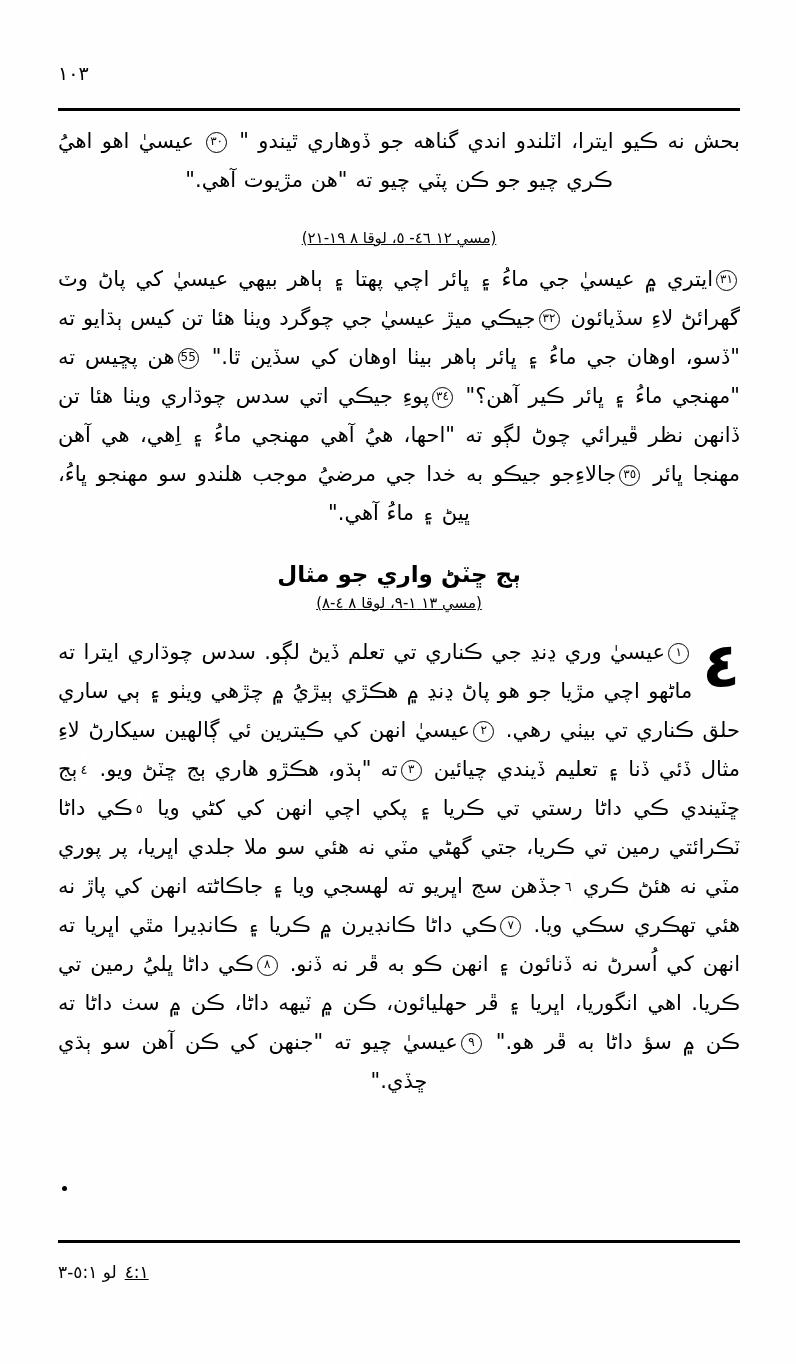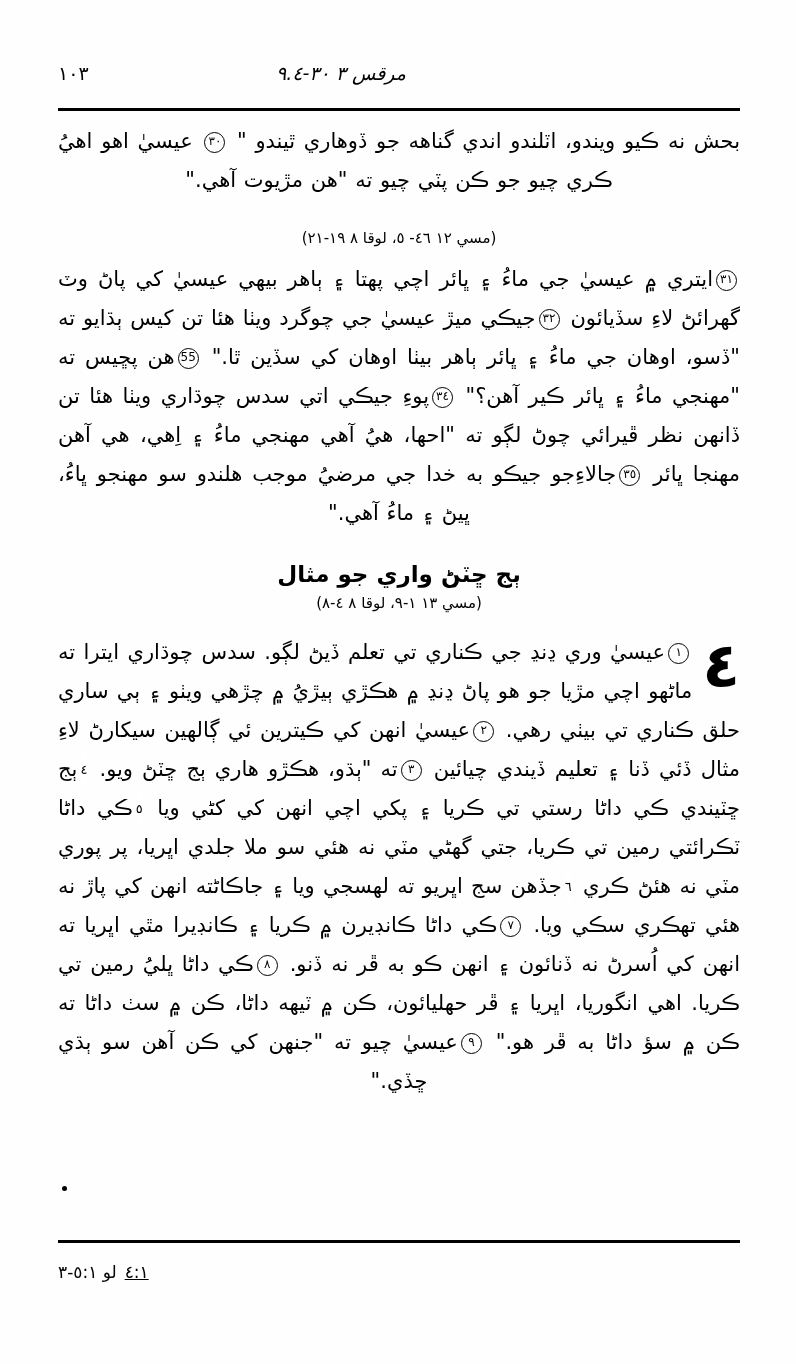--- a/index.html
+++ b/index.html
@@ -104,20 +104,21 @@
     line-height: 30px;
     direction: rtl;
     unicode-bidi: isolate;
   }
   .section-ref {
     font-size: 15px;
     line-height: 24px;
     margin-top: 2px;
     direction: rtl;
     unicode-bidi: isolate;
+    text-decoration: underline;
   }
 
   
   .vnum {
     display: inline-block;
     width: 19px;
     height: 19px;
     line-height: 17px;
     border: 1.6px solid #000;
     border-radius: 50%;
@@ -185,29 +186,28 @@
     margin-left: 8px;
   }
 </style>
 </head>
 <body>
 
 <div class="page">
 
   <div class="running-head">
     <div class="folio">١٠٣</div>
-    <div class="head-ref">مرقس ٣ ٣٠-٩.٤</div>
   </div>
 
   <div class="rule-top"></div>
 
   <div class="column">
 
     <p class="para">
-      <span>بحش نه ڪيو ويندو، اٽلندو اندي گناهه جو ڏوهاري ٿيندو "</span>
+      <span>بحش نه ڪيو ايترا، اٽلندو اندي گناهه جو ڏوهاري ٿيندو "</span>
       <span class="vnum">٣٠</span>
       <span>عيسيٰ اهو</span>
       <span>اهيُ ڪري چيو جو ڪن پٽي چيو ته "هن مڙيوت آهي."</span>
     </p>
 
     <div class="section">
       <div class="section-ref">(مسي ١٢ ٤٦- ٥، لوقا ٨ ١٩-٢١)</div>
     </div>
 
     <p class="para">

